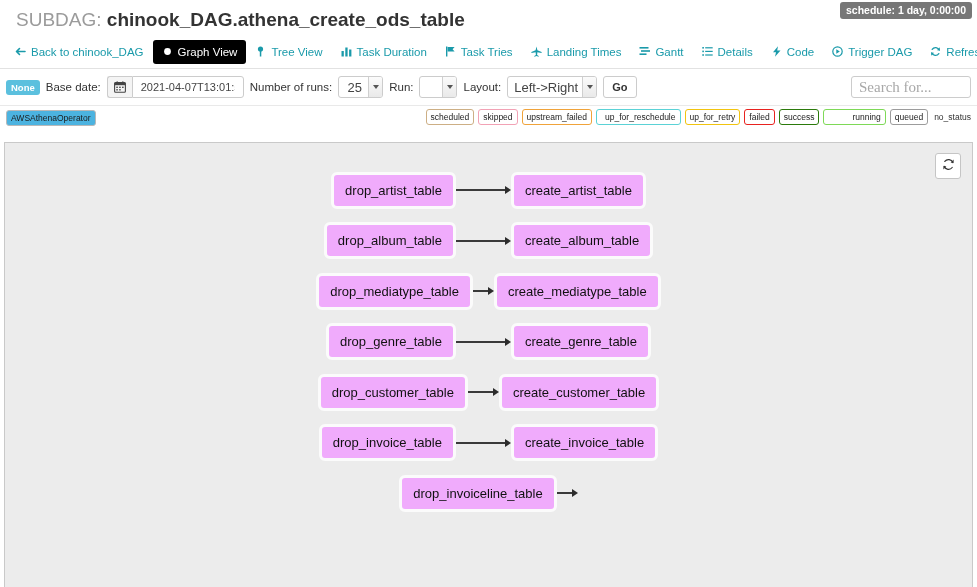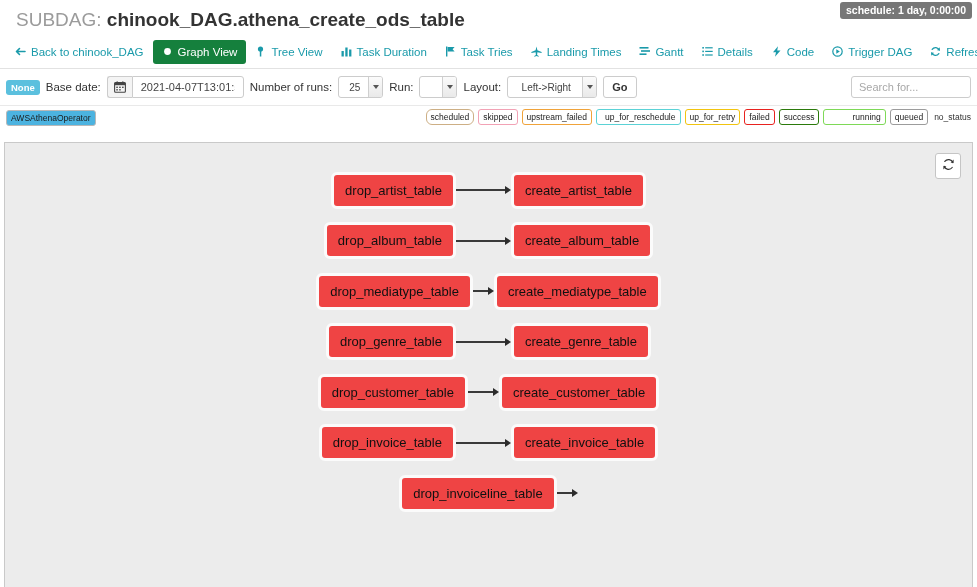--- a/index.html
+++ b/index.html
@@ -65,21 +65,21 @@
     color: #1a9aaa;
     font-size: 11.5px;
     line-height: 14px;
     padding: 5px 9px;
     border-radius: 3px;
     white-space: nowrap;
     cursor: pointer;
     text-decoration: none;
   }
   .nav-item.active {
-    background: #15803d;
+    background: #000000;
     color: #ffffff;
     justify-content: center;
   }
   .nav-icon {
     display: inline-block;
     width: 11px;
     height: 11px;
     line-height: 11px;
     font-size: 11px;
     text-align: center;
@@ -139,21 +139,21 @@
     line-height: 20px;
     font-family: "Liberation Sans", sans-serif;
     box-sizing: border-box;
     outline: none;
   }
   .sel {
     height: 22px;
     border: 1px solid #cccccc;
     border-radius: 3px;
     background: #ffffff;
-    font-size: 10px;
+    font-size: 13px;
     color: #444444;
     font-family: "Liberation Sans", sans-serif;
     display: inline-flex;
     align-items: center;
     box-sizing: border-box;
     cursor: pointer;
     position: relative;
     padding-left: 6px;
   }
   .sel .sel-val {
@@ -199,23 +199,23 @@
   }
   .search-box {
     position: absolute;
     right: 6px;
     top: 7px;
     width: 120px;
     height: 22px;
     border: 1px solid #cccccc;
     border-radius: 3px;
     background: #ffffff;
-    font-size: 11px;
+    font-size: 15px;
     color: #555555;
-    font-family: Liberation Sans, sans-serif;
+    font-family: Liberation Serif, serif;
     padding: 0 7px;
     box-sizing: border-box;
     outline: none;
   }
   .search-box::placeholder { color: #a8a8a8; }
 
   
   .legend-row {
     height: 24px;
     display: flex;
@@ -290,21 +290,21 @@
     top: 22px;
     width: 100%;
   }
   .graph-row {
     height: 50.5px;
     display: flex;
     align-items: center;
     justify-content: center;
   }
   .node {
-    background: #ef4444;
+    background: #f0abfc;
     border: 3px solid #fbfbfb;
     border-radius: 6px;
     color: #111111;
     font-size: 13px;
     line-height: 15px;
     padding: 8px 11px;
     white-space: nowrap;
     cursor: pointer;
     box-sizing: border-box;
   }
@@ -500,21 +500,21 @@
   </span>
 
   <button class="btn-go">Go</button>
 
   <input class="search-box" type="text" placeholder="Search for..." style="">
 </div>
 
 <div class="legend-row">
   <span class="operator-badge" style="background: rgb(76, 179, 224);">AWSAthenaOperator</span>
   <span class="legend-items">
-    <span class="legend-pill" style="border-color: rgb(205, 175, 133); border-radius: 6px;">scheduled</span>
+    <span class="legend-pill" style="border-color: rgb(205, 175, 133);">scheduled</span>
     <span class="legend-pill" style="border-color: rgb(242, 162, 181);">skipped</span>
     <span class="legend-pill" style="border-color: rgb(240, 163, 58);">upstream_failed</span>
     <span class="legend-pill" style="border-color: rgb(91, 210, 214); padding-left: 8px;">up_for_reschedule</span>
     <span class="legend-pill" style="border-color: rgb(241, 196, 15);">up_for_retry</span>
     <span class="legend-pill" style="border-color: rgb(232, 34, 31);">failed</span>
     <span class="legend-pill" style="border-color: rgb(43, 122, 11);">success</span>
     <span class="legend-pill" style="border-color: rgb(126, 217, 87); padding-left: 28px;">running</span>
     <span class="legend-pill" style="border-color: rgb(156, 156, 156);">queued</span>
     <span class="legend-plain">no_status</span>
   </span>

